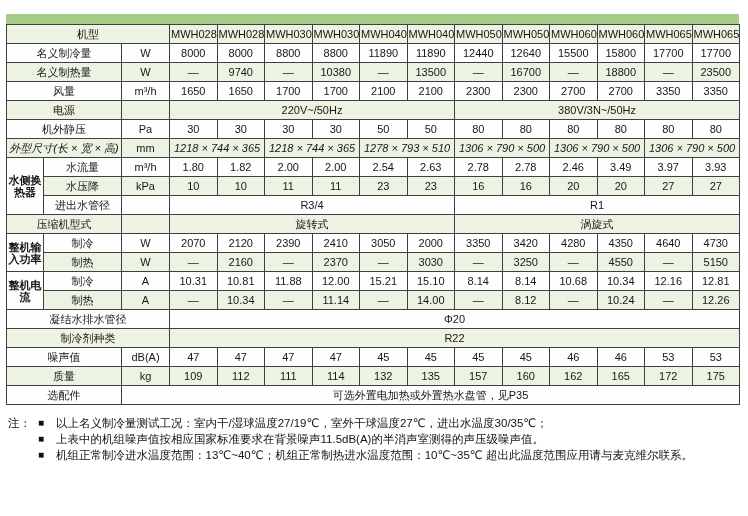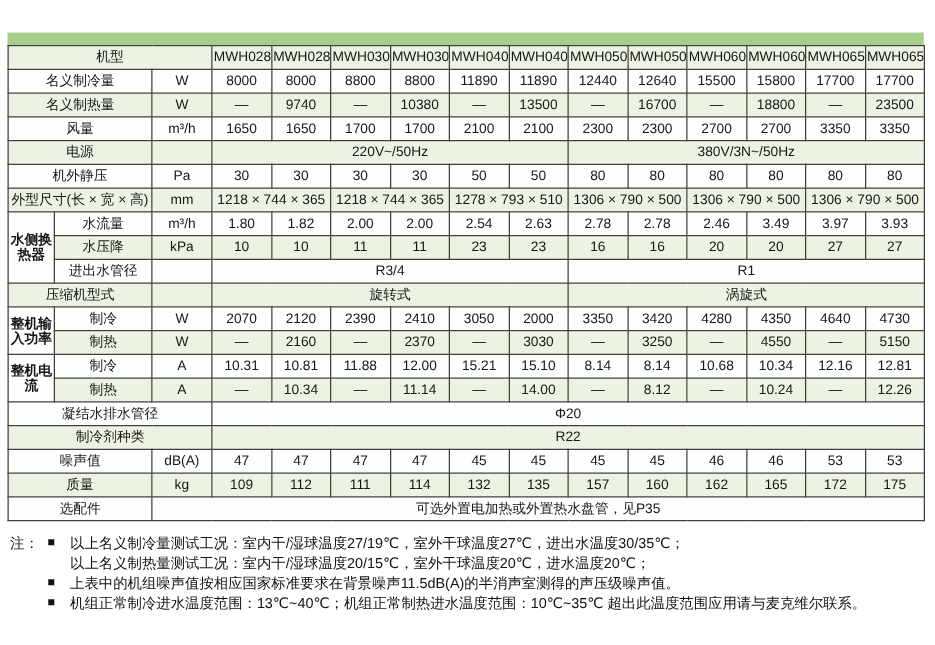--- a/index.html
+++ b/index.html
@@ -3,21 +3,21 @@
 <meta charset="utf-8">
 <style>
   * { margin:0; padding:0; box-sizing:border-box; }
   html,body { background:#ffffff; }
   body {
     width:748px; height:516px;
     font-family:"Liberation Sans","DejaVu Sans",sans-serif;
     color:#111;
     overflow:hidden;
   }
-  .page { width:748px; height:516px; padding:26px 3px 0 6px; }
+  .page { width:748px; height:516px; padding:14px 3px 0 6px; }
   .accent-bar { width:733px; height:10px; background:#a7cd8a; }
   table.spec {
     width:733px;
     border-collapse:collapse;
     table-layout:fixed;
   }
   table.spec td {
     border:1px solid #3f3f3f;
     text-align:center;
     vertical-align:middle;
@@ -25,21 +25,21 @@
     padding:0 1px;
     font-size:11px;
     line-height:12px;
     color:#161616;
     overflow:hidden;
   }
   tr.white td { background:#fefefe; }
   tr.tint  td { background:#edf3e2; }
   td.grp   { background:#fefefe !important; font-size:11px;font-weight:bold; }
   td.mdl   { font-size:8.5px; letter-spacing:0; }
-  td.dim   { font-size:9.5px; }
+  td.dim   { font-size:9.5px;font-style:italic; }
   td.dash  { color:#555; }
   td.lbl   { font-size:11px; }
   .notes { margin-top:10px; padding-left:2px; }
   .note-line { display:flex; align-items:flex-start; font-size:11.5px; line-height:16px; color:#111; }
   .note-label { width:30px; flex:0 0 30px; }
   .note-bullet { width:18px; flex:0 0 18px; font-size:10px; line-height:16px; }
   .note-text { flex:1; }
 </style>
 </head>
 <body>
@@ -318,25 +318,20 @@
       </tbody>
   </table>
   <div class="notes">
       <div class="note-line">
         <span class="note-label">注：</span>
         <span class="note-bullet">■</span>
         <span class="note-text">以上名义制冷量测试工况：室内干/湿球温度27/19℃，室外干球温度27℃，进出水温度30/35℃；</span>
       </div>
       <div class="note-line">
         <span class="note-label"></span>
-        <span class="note-bullet"></span>
-        <span class="note-text">以上名义制热量测试工况：室内干/湿球温度20/15℃，室外干球温度20℃，进水温度20℃；</span>
-      </div>
-      <div class="note-line">
-        <span class="note-label"></span>
         <span class="note-bullet">■</span>
         <span class="note-text">上表中的机组噪声值按相应国家标准要求在背景噪声11.5dB(A)的半消声室测得的声压级噪声值。</span>
       </div>
       <div class="note-line">
         <span class="note-label"></span>
         <span class="note-bullet">■</span>
         <span class="note-text">机组正常制冷进水温度范围：13℃~40℃；机组正常制热进水温度范围：10℃~35℃ 超出此温度范围应用请与麦克维尔联系。</span>
       </div>
     </div>
 </div>

